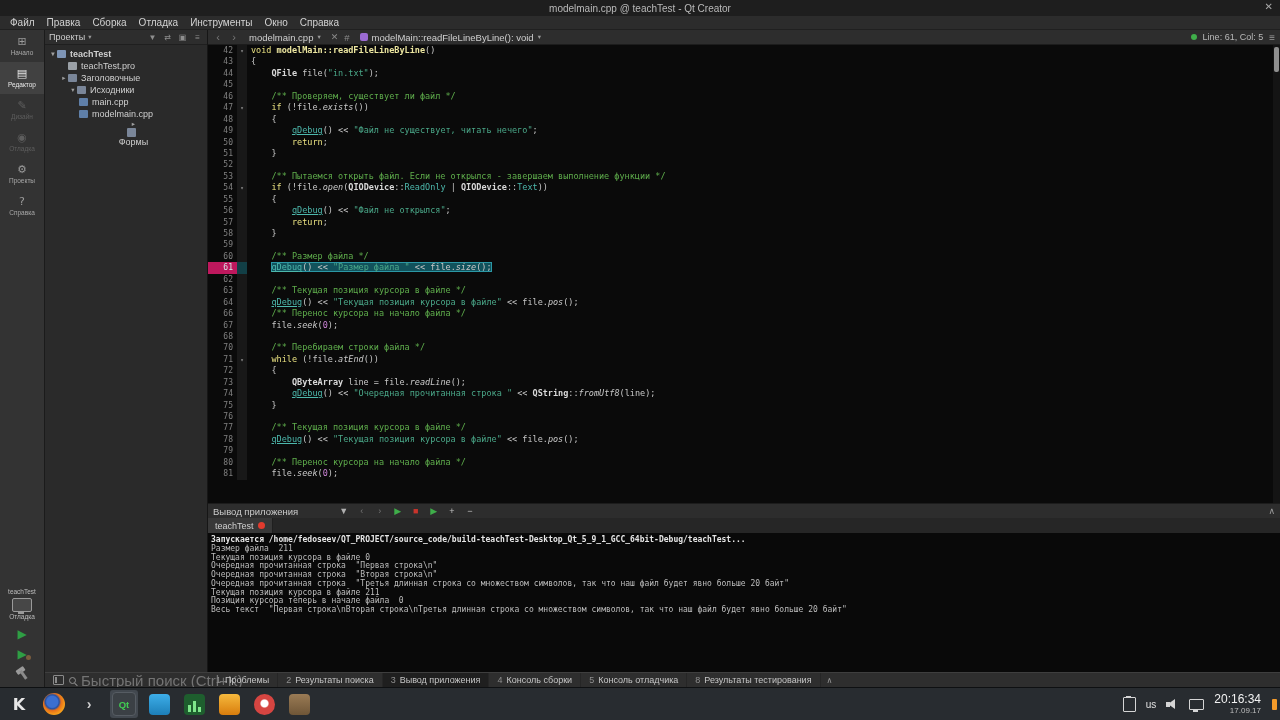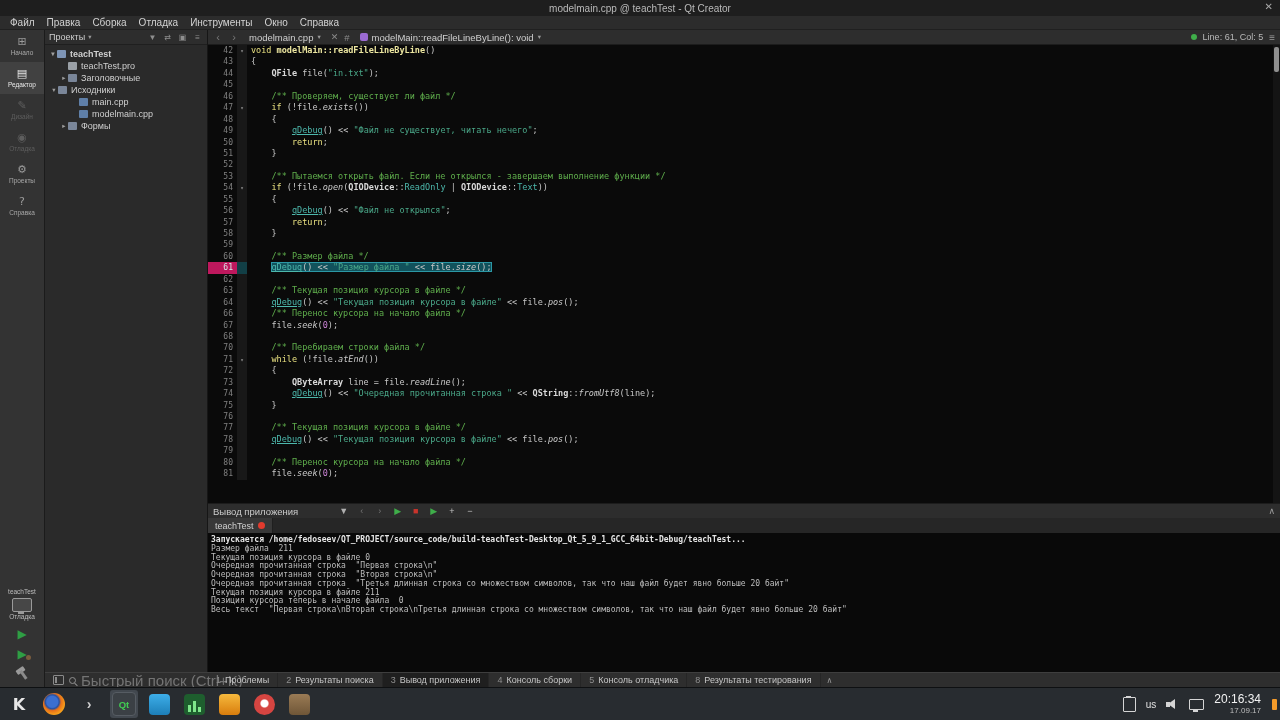--- a/index.html
+++ b/index.html
@@ -236,36 +236,36 @@
       <div class="tree-row" style="padding-left: 15px;">
         <span class="tw"></span>
         <span class="ti ti-file"></span>
         <span class="tl">teachTest.pro</span>
       </div>
       <div class="tree-row" style="padding-left: 15px;">
         <span class="tw">▸</span>
         <span class="ti ti-folder"></span>
         <span class="tl">Заголовочные</span>
       </div>
-      <div class="tree-row" style="padding-left: 5px;">
+      <div class="tree-row" style="padding-left: 24px;">
         <span class="tw">▾</span>
         <span class="ti ti-folder"></span>
         <span class="tl">Исходники</span>
       </div>
       <div class="tree-row" style="padding-left: 26px;">
         <span class="tw"></span>
         <span class="ti ti-cpp"></span>
         <span class="tl">main.cpp</span>
       </div>
       <div class="tree-row" style="padding-left: 26px;">
         <span class="tw"></span>
         <span class="ti ti-cpp"></span>
         <span class="tl">modelmain.cpp</span>
       </div>
-      <div class="tree-row" style="padding-left: 15px;">
+      <div class="tree-row" style="padding-left: 15px; flex-direction: column;">
         <span class="tw">▸</span>
         <span class="ti ti-folder"></span>
         <span class="tl">Формы</span>
       </div>
     </div>
 </div>
 
 <div class="editor-col">
   <div class="ed-toolbar">
     <span class="nav">‹</span>

